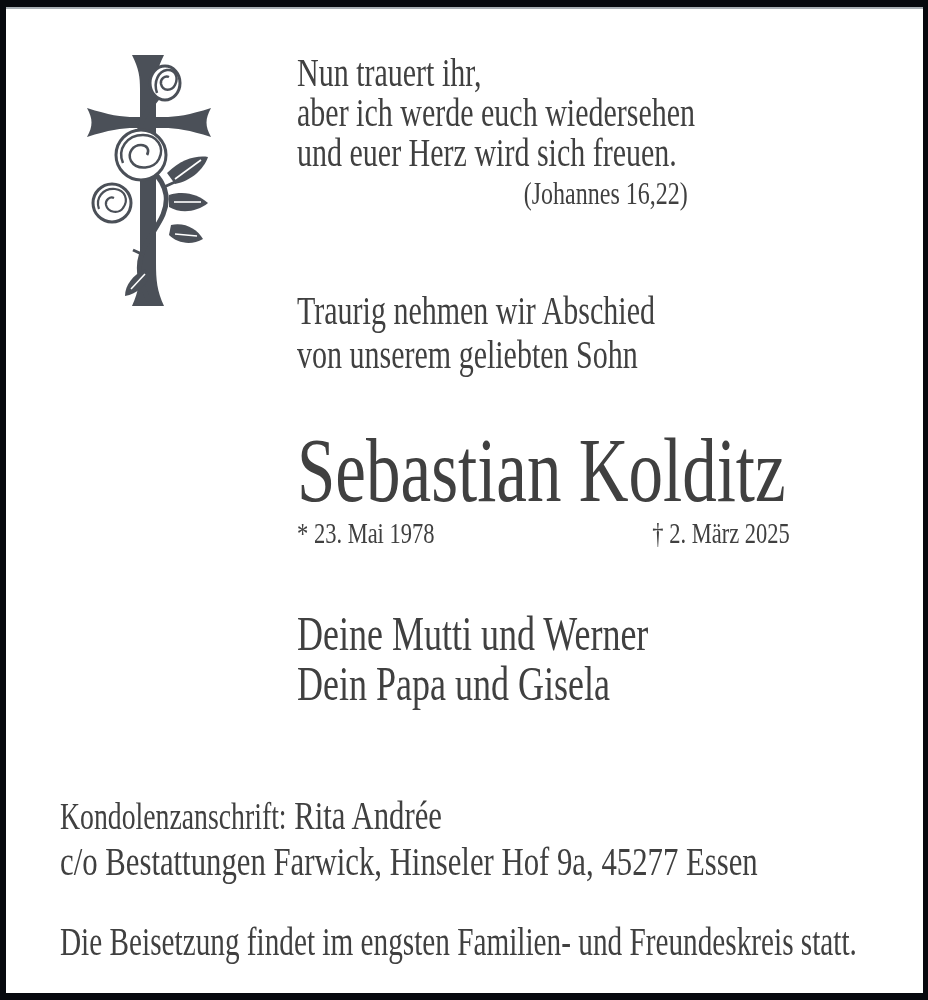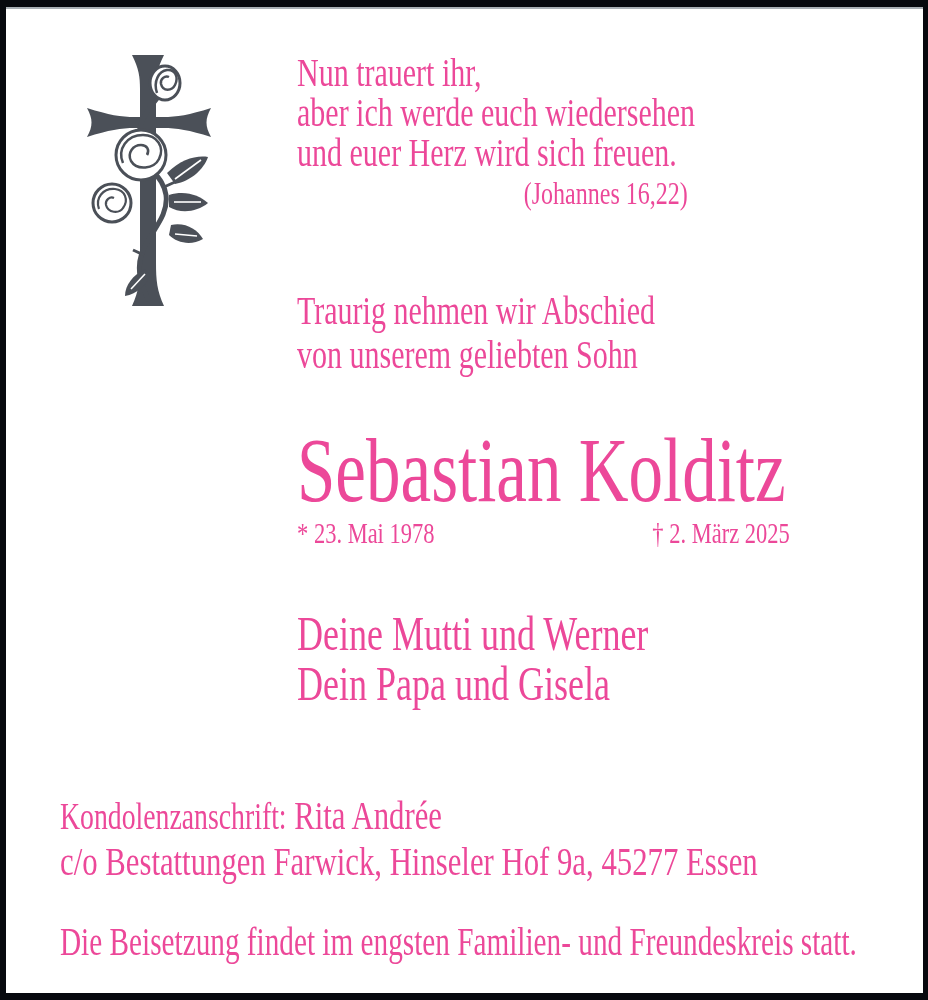--- a/index.html
+++ b/index.html
@@ -2,21 +2,21 @@
 <html><head>
 <meta charset="utf-8">
 <style>
   html,body{margin:0;padding:0;background:#ffffff;}
   .page{
     position:relative;
     width:928px;height:1000px;
     background:#ffffff;
     overflow:hidden;
     font-family:"Liberation Serif","DejaVu Serif",serif;
-    color:#ec4899;
+    color:#404040;
   }
   
   .frame-top,.frame-bottom,.frame-left,.frame-right{position:absolute;background:#07090e;}
   .frame-top{top:0;left:0;right:0;height:7px;}
   .frame-bottom{bottom:0;left:0;right:0;height:7px;}
   .frame-left{top:0;bottom:0;left:0;width:6px;}
   .frame-right{top:0;bottom:0;right:0;width:5px;}
   .frame-rule{position:absolute;top:7px;left:0;right:0;height:2px;background:#a9afb5;}
 
   .txt{

